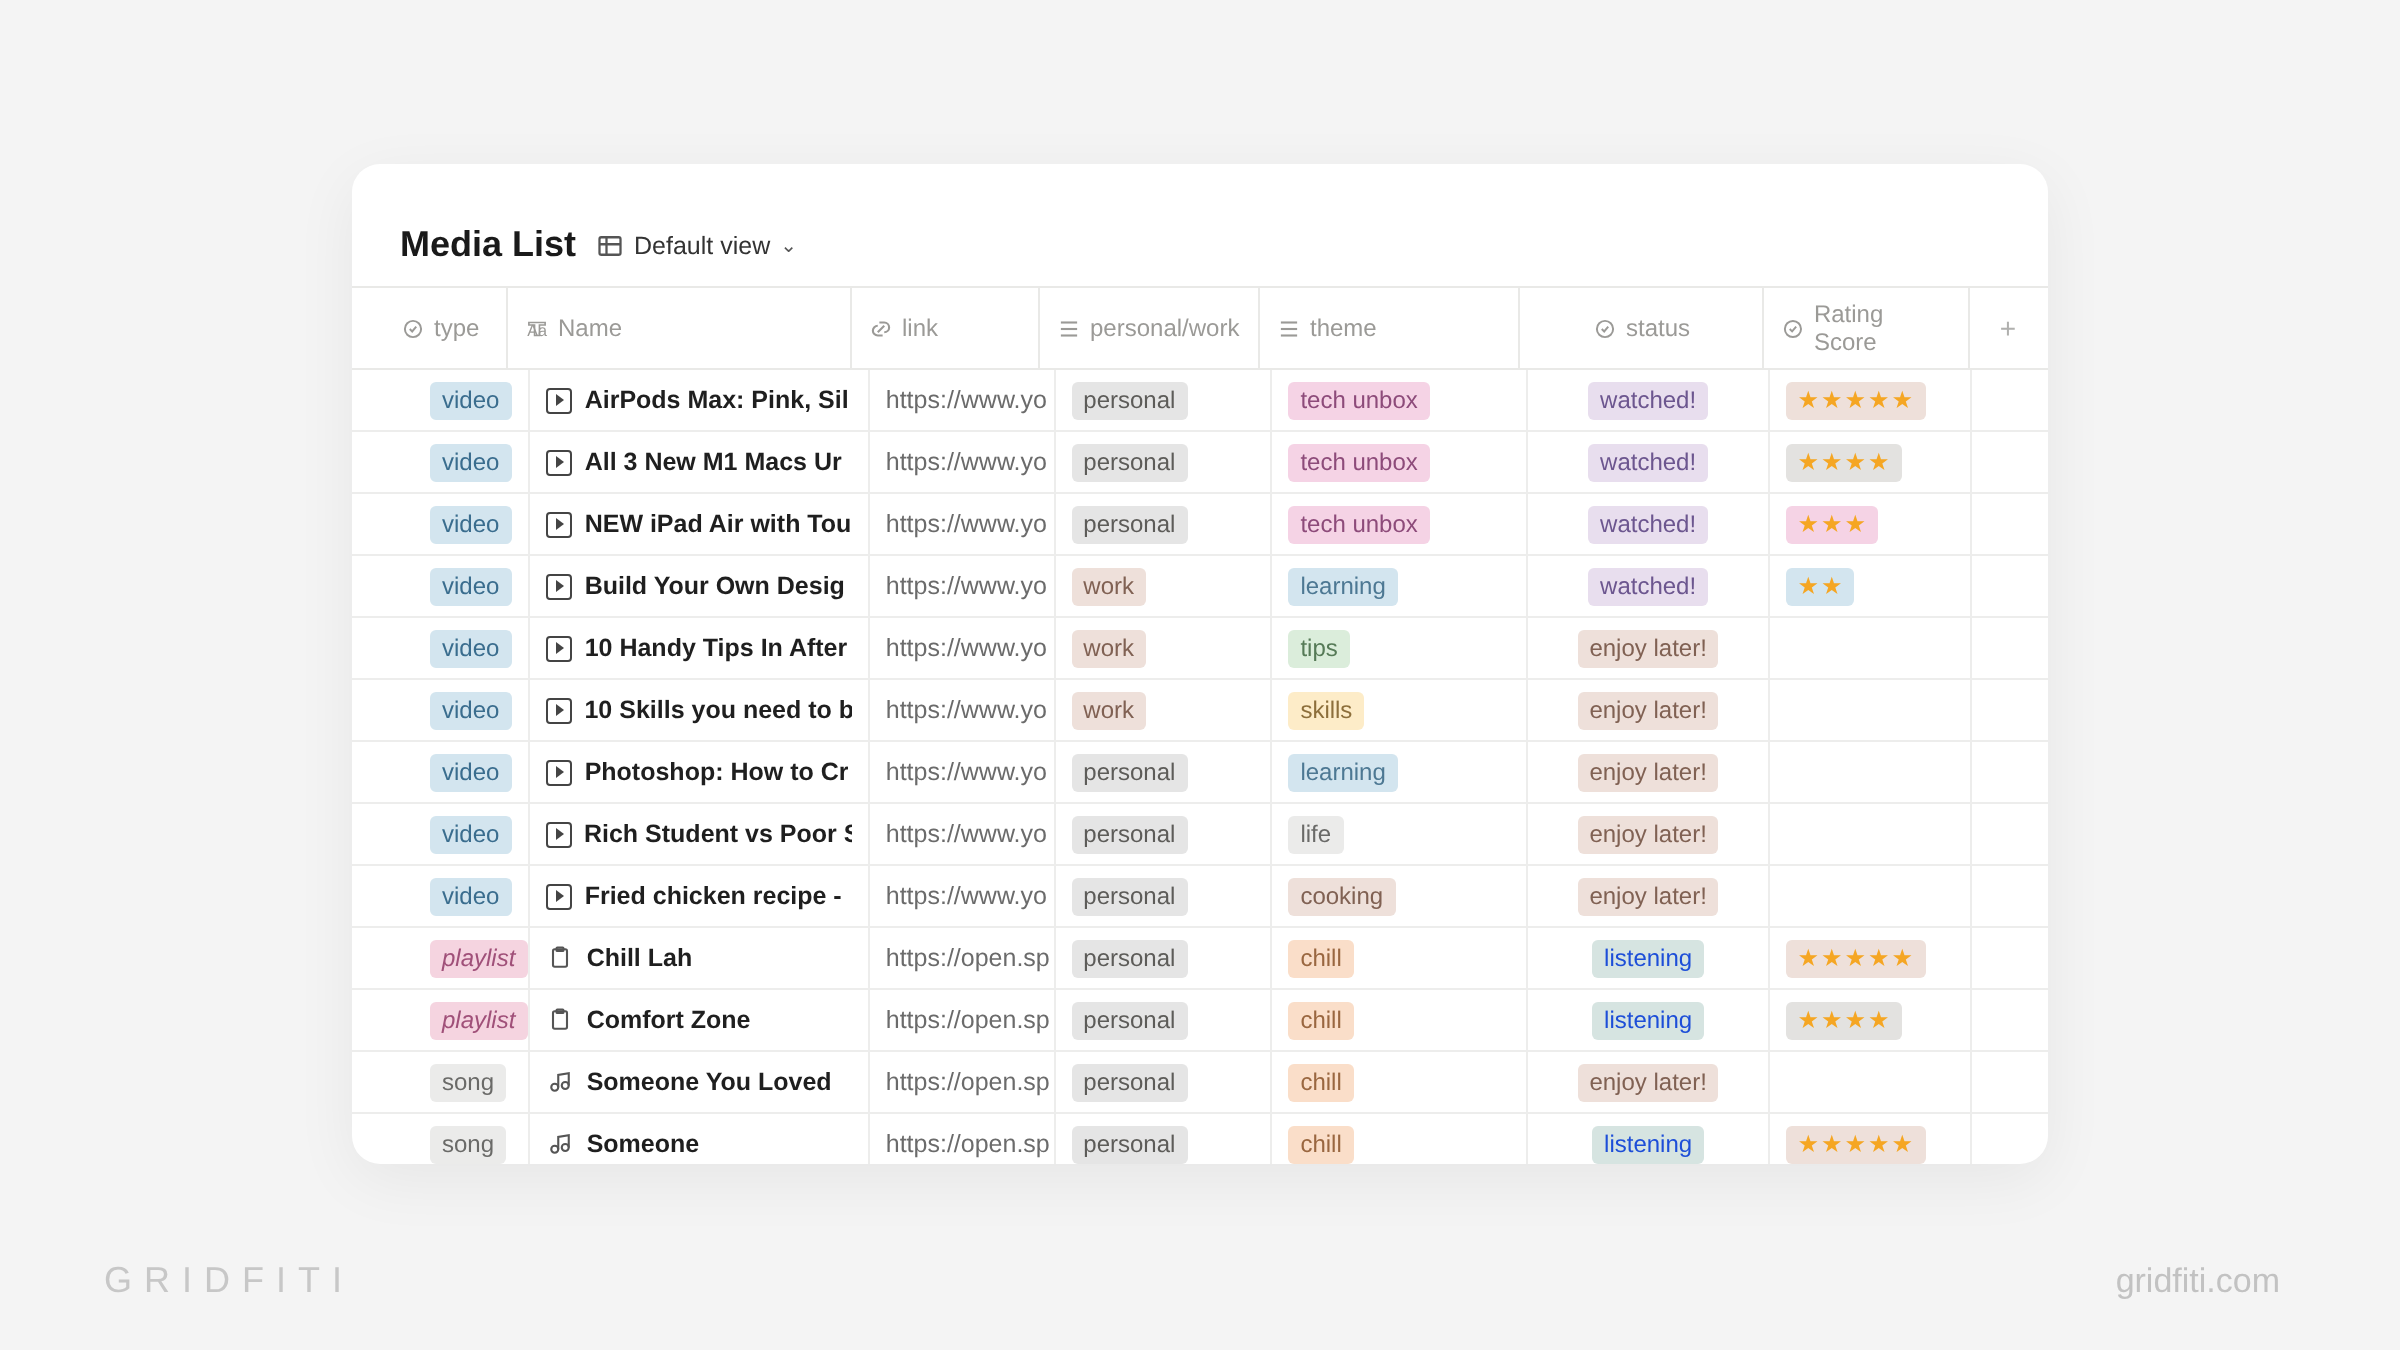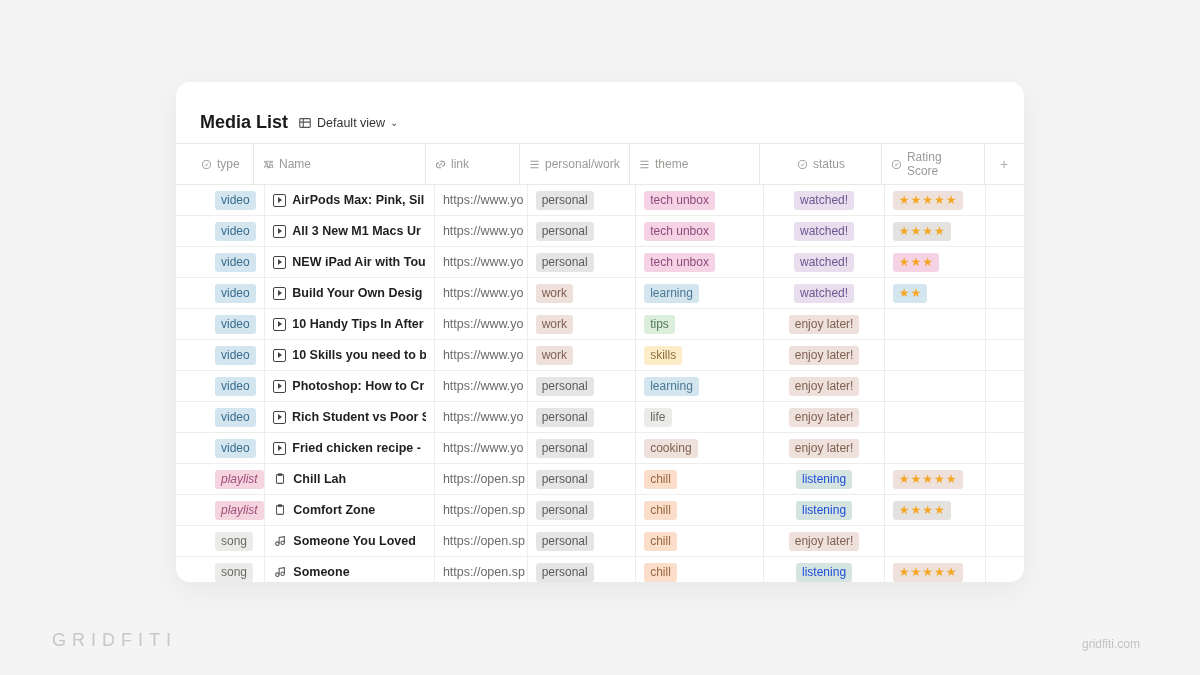--- a/index.html
+++ b/index.html
@@ -138,21 +138,21 @@
       bottom: 24px;
       font-size: 18px;
       letter-spacing: 6px;
       color: #c7c7c7;
       font-weight: 500;
     }
     .watermark-right {
       position: absolute;
       right: 60px;
       bottom: 24px;
-      font-size: 12px;
+      font-size: 17px;
       color: #c2c2c2;
     }
     .thicon { width: 13px; height: 13px; display: inline-block; }
   </style>
 </head>
 <body>
 
 <div class="card">
   <div class="header">
     <div class="title">Media List</div>

